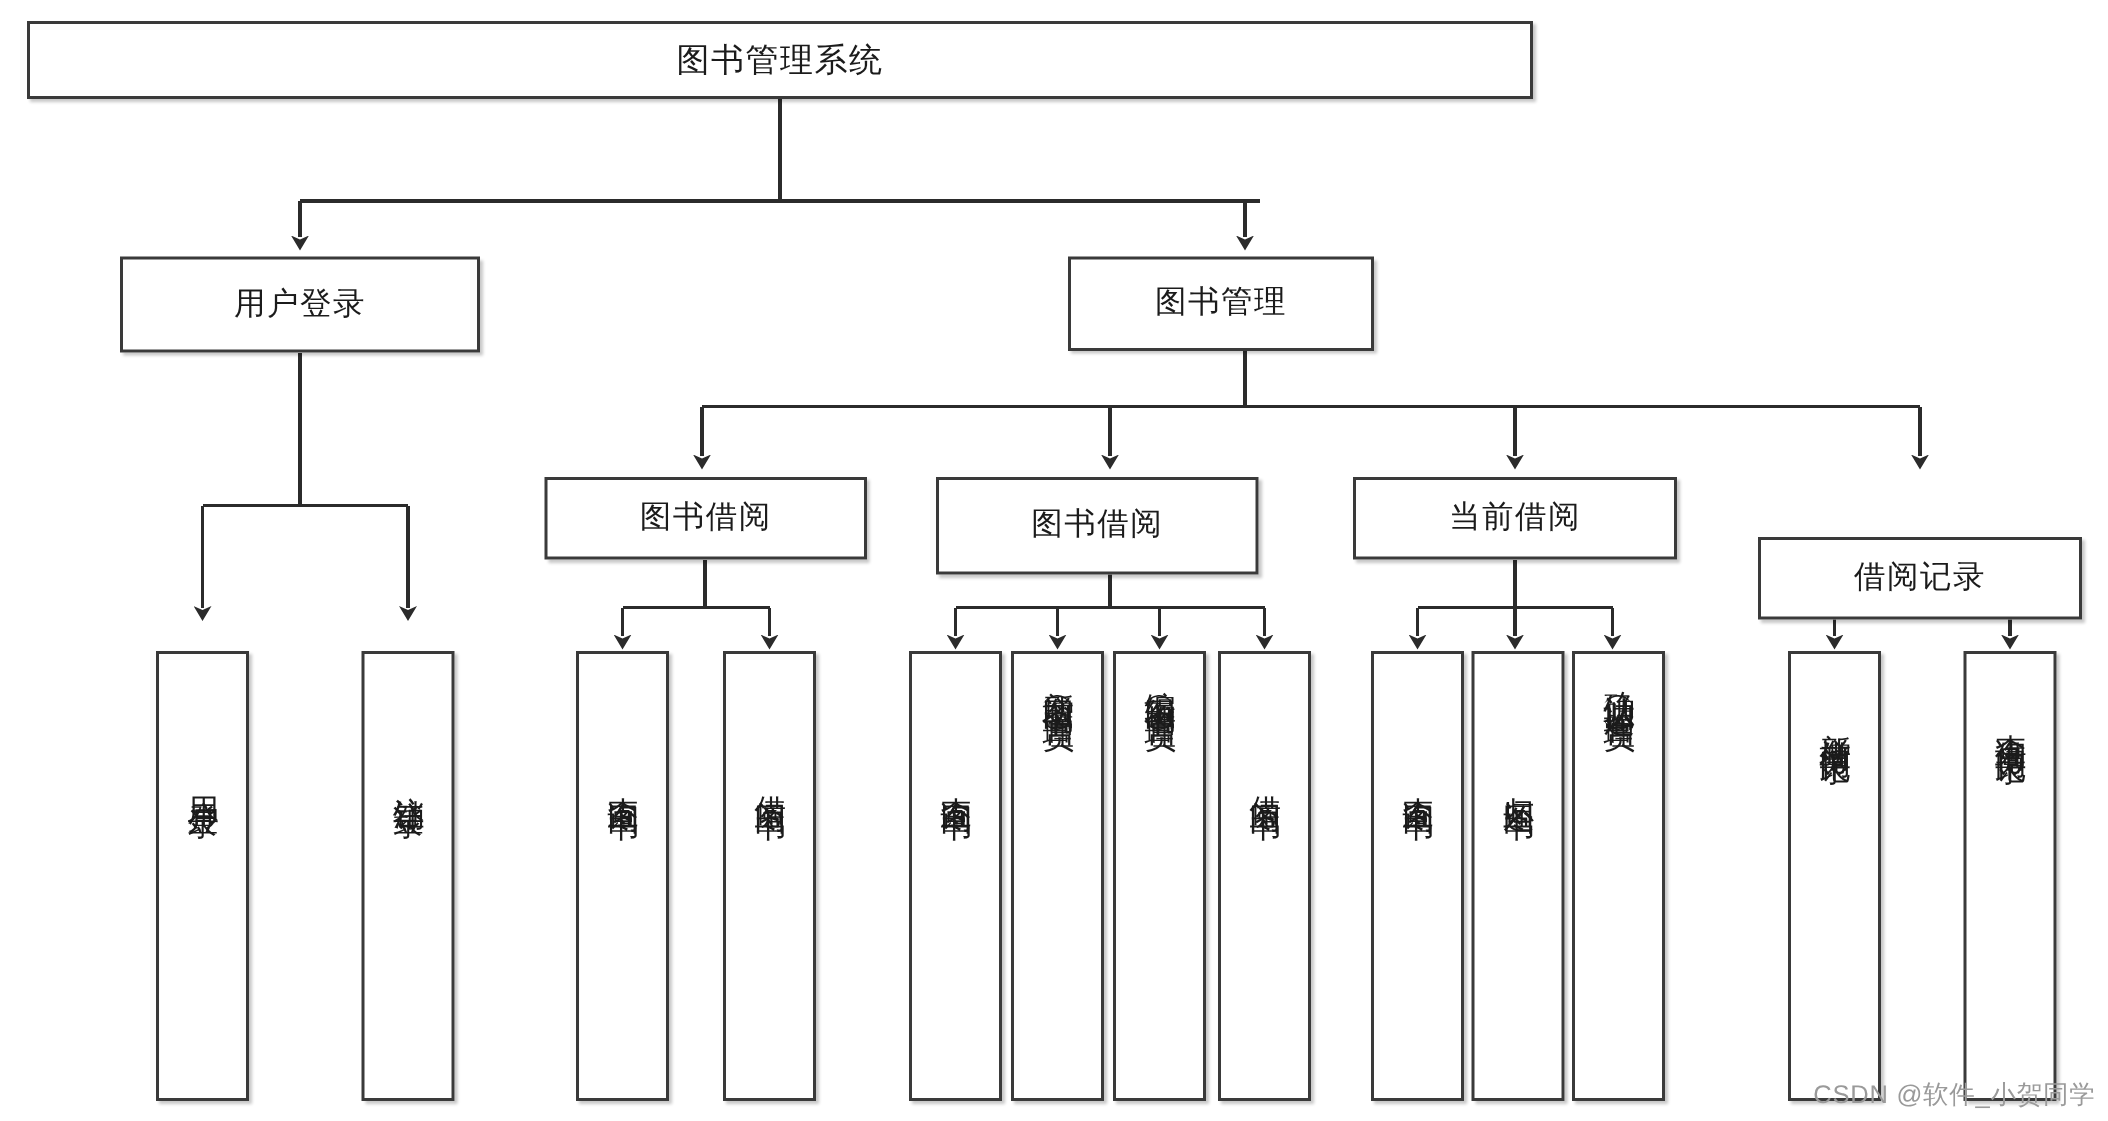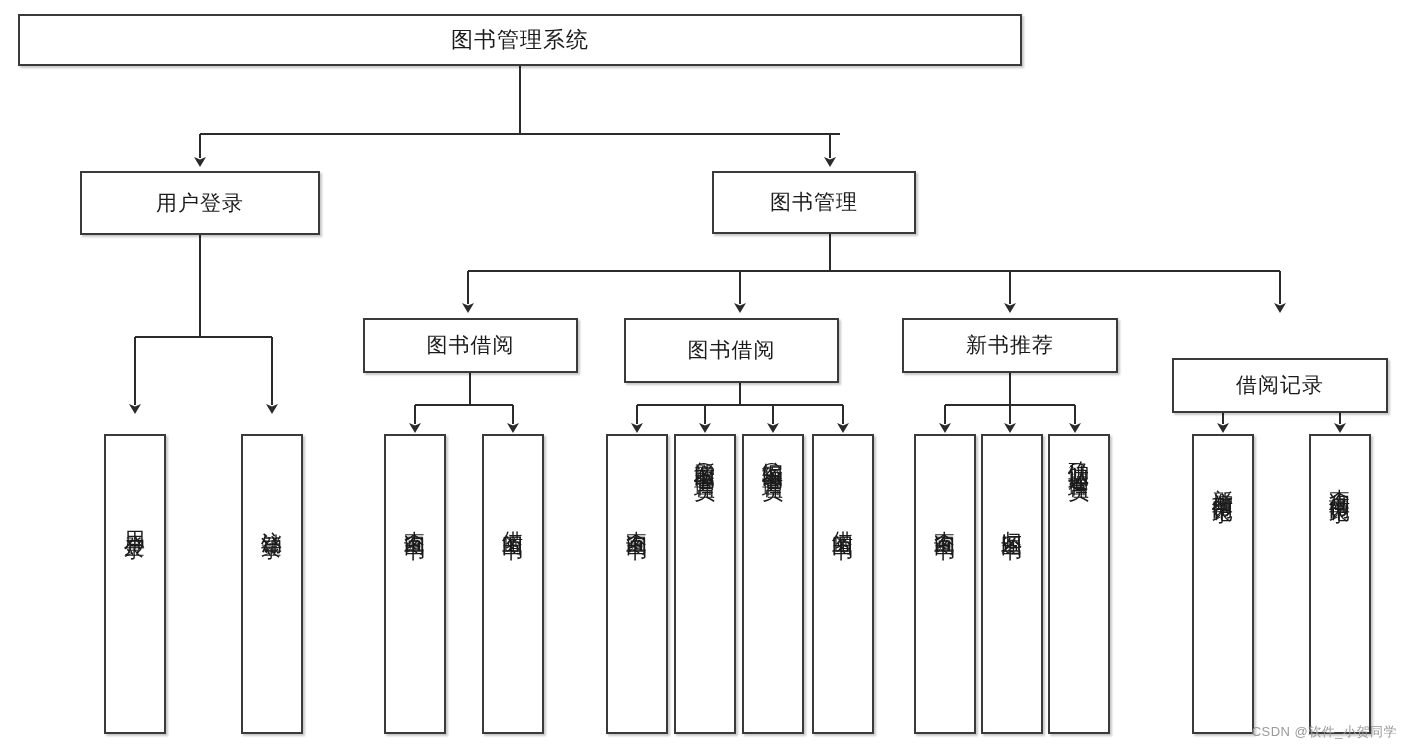--- a/index.html
+++ b/index.html
@@ -64,21 +64,21 @@
     text-orientation: upright;
     font-size: 21px;
     letter-spacing: 3px;
     line-height: 1;
     margin: 0 auto;
   }
   #watermark {
     position: absolute;
     right: 8px;
     bottom: 6px;
-    font-size: 13px;
+    font-size: 17px;
     color: #9a9a9a;
     letter-spacing: 0.5px;
     z-index: 5;
     white-space: nowrap;
   }
 </style>
 </head>
 <body>
 
 <div id="canvas">
@@ -144,21 +144,21 @@
     <span class="lbl">图书管理</span>
   </div>
 
   <div class="node h" style="left:363px;top:318px;width:215px;height:55px;">
     <span class="lbl">图书借阅</span>
   </div>
   <div class="node h" style="left:624px;top:318px;width:215px;height:65px;">
     <span class="lbl">图书借阅</span>
   </div>
   <div class="node h" style="left:902px;top:318px;width:216px;height:55px;">
-    <span class="lbl">新书推荐</span>
+    <span class="lbl">当前借阅</span>
   </div>
   <div class="node h" style="left:1172px;top:318px;width:216px;height:55px;margin-top:40px;">
     <span class="lbl">借阅记录</span>
   </div>
 
   <div class="node v" style="left:104px;top:434px;width:62px;height:300px;padding-top:78px;">
     <span class="lbl">用户登录</span>
   </div>
   <div class="node v" style="left:241px;top:434px;width:62px;height:300px;padding-top:78px;">
     <span class="lbl">注销登录</span>

